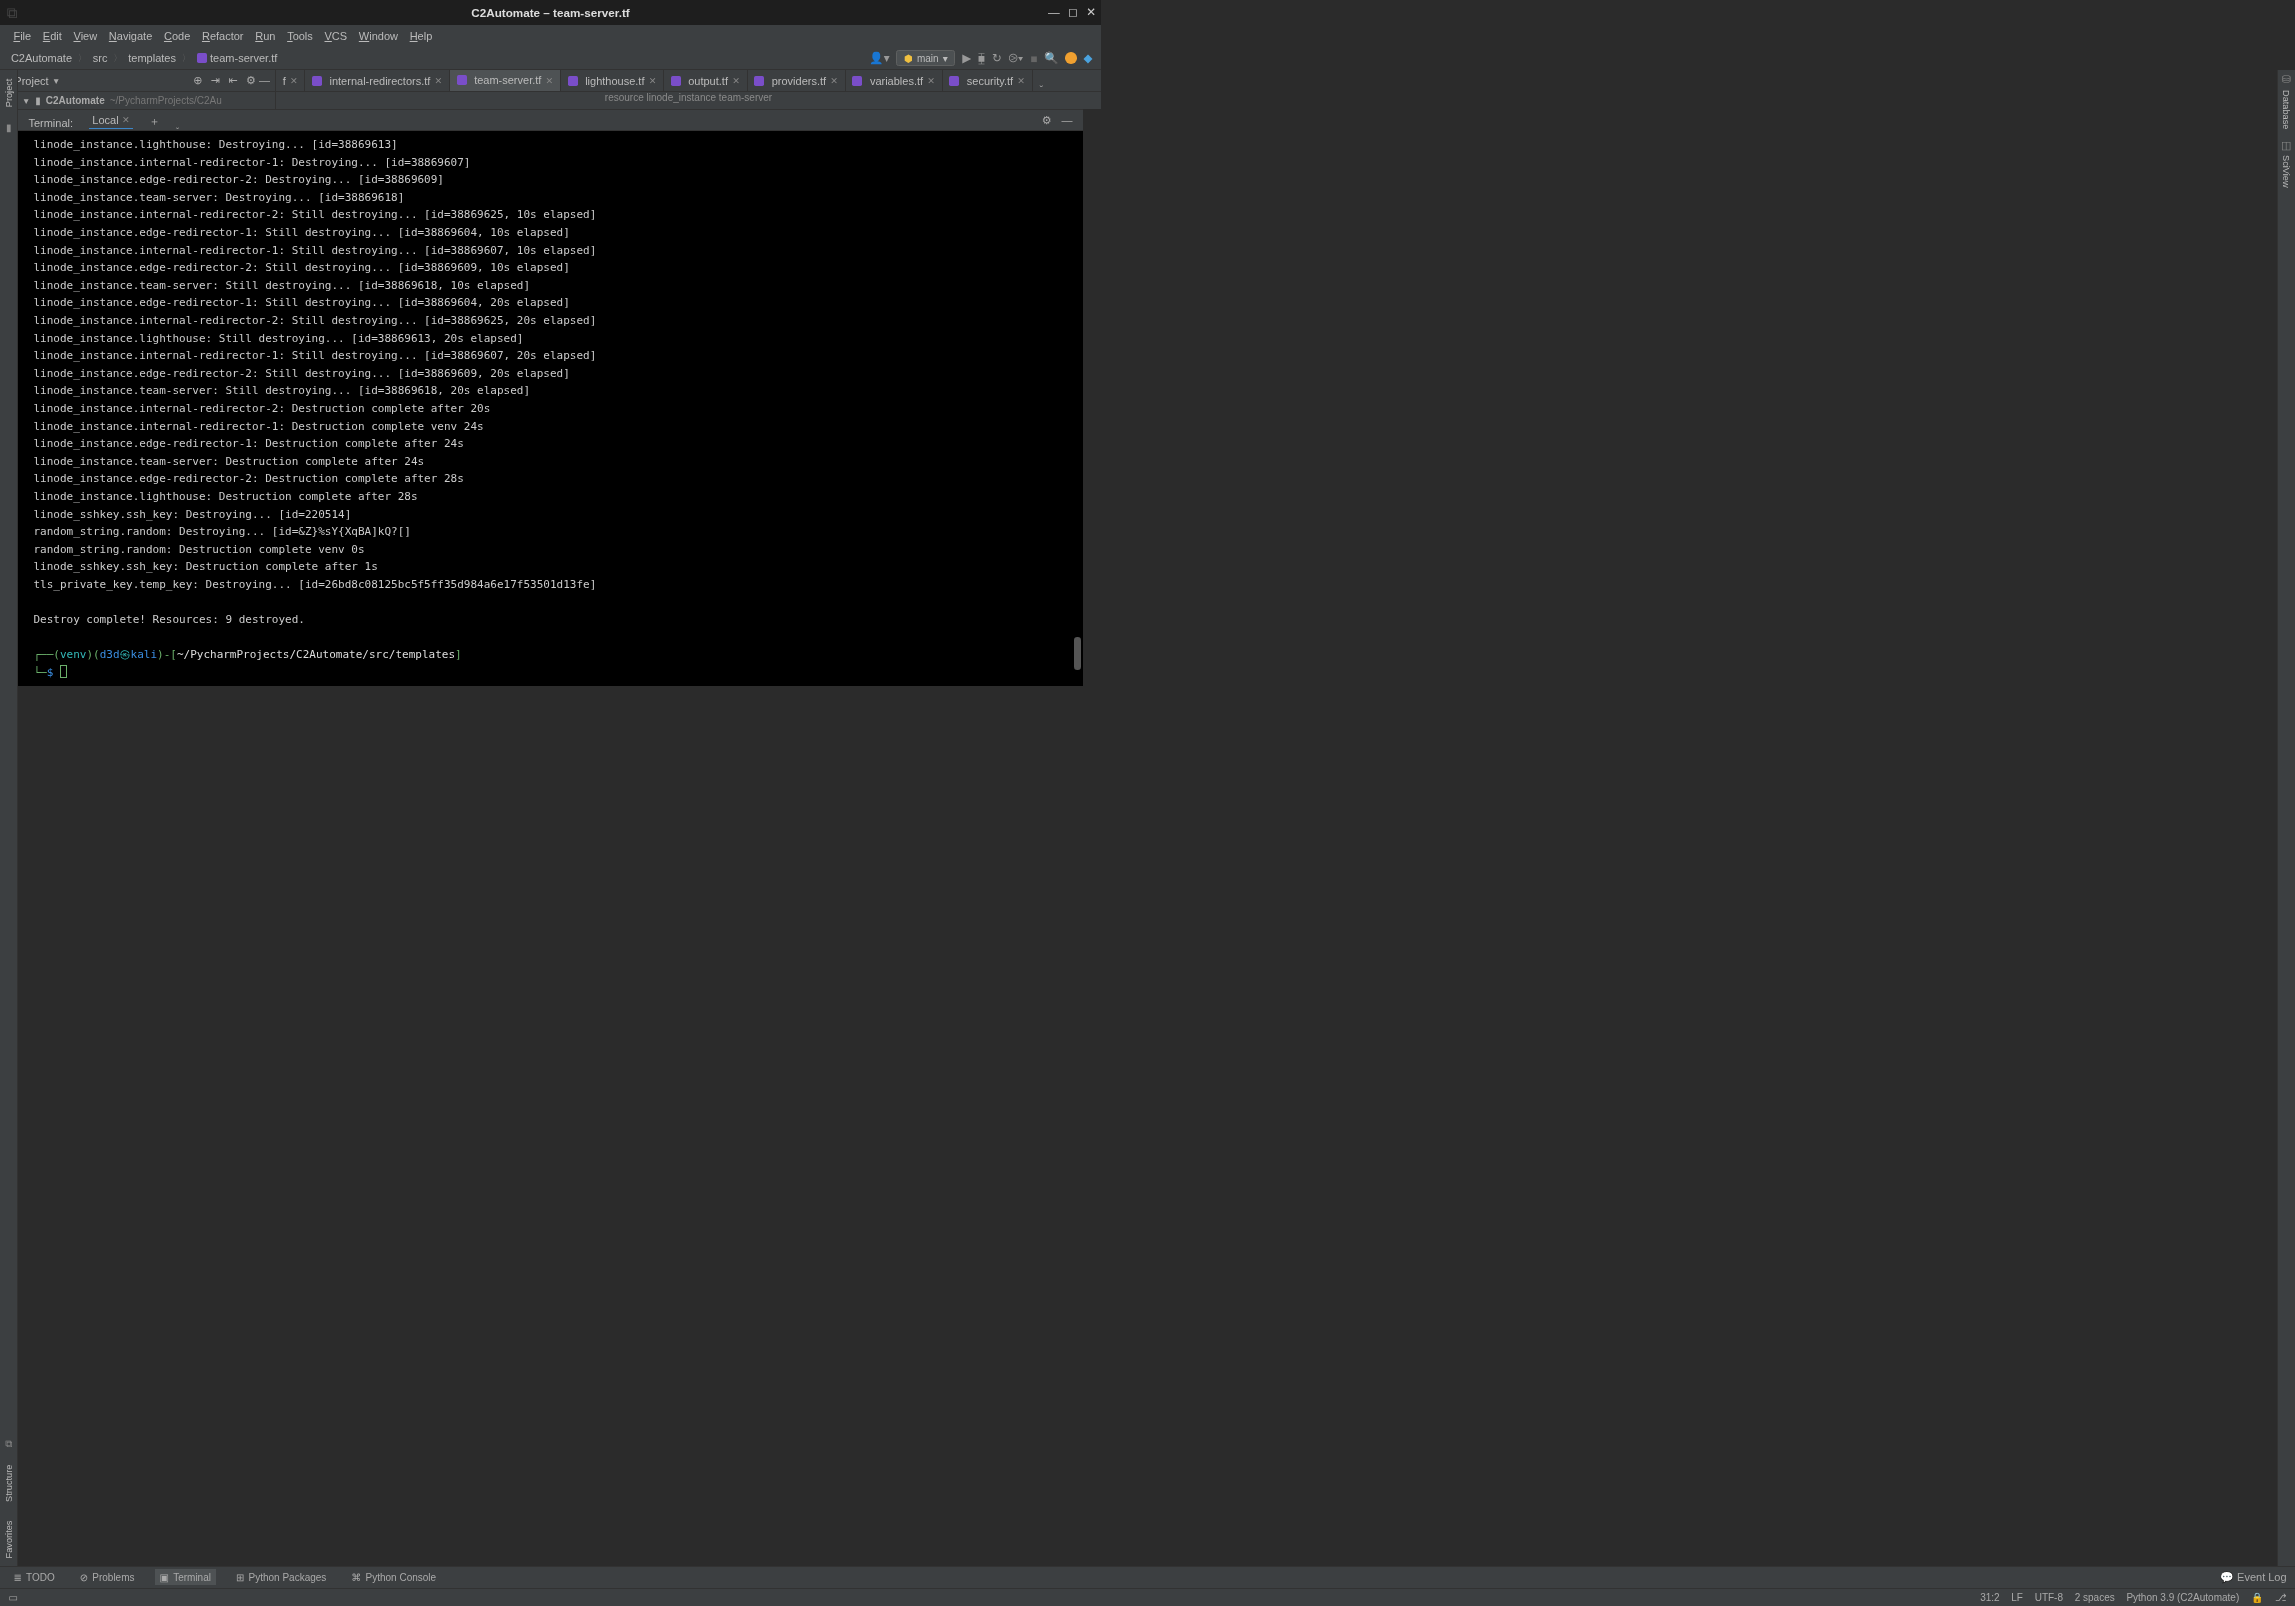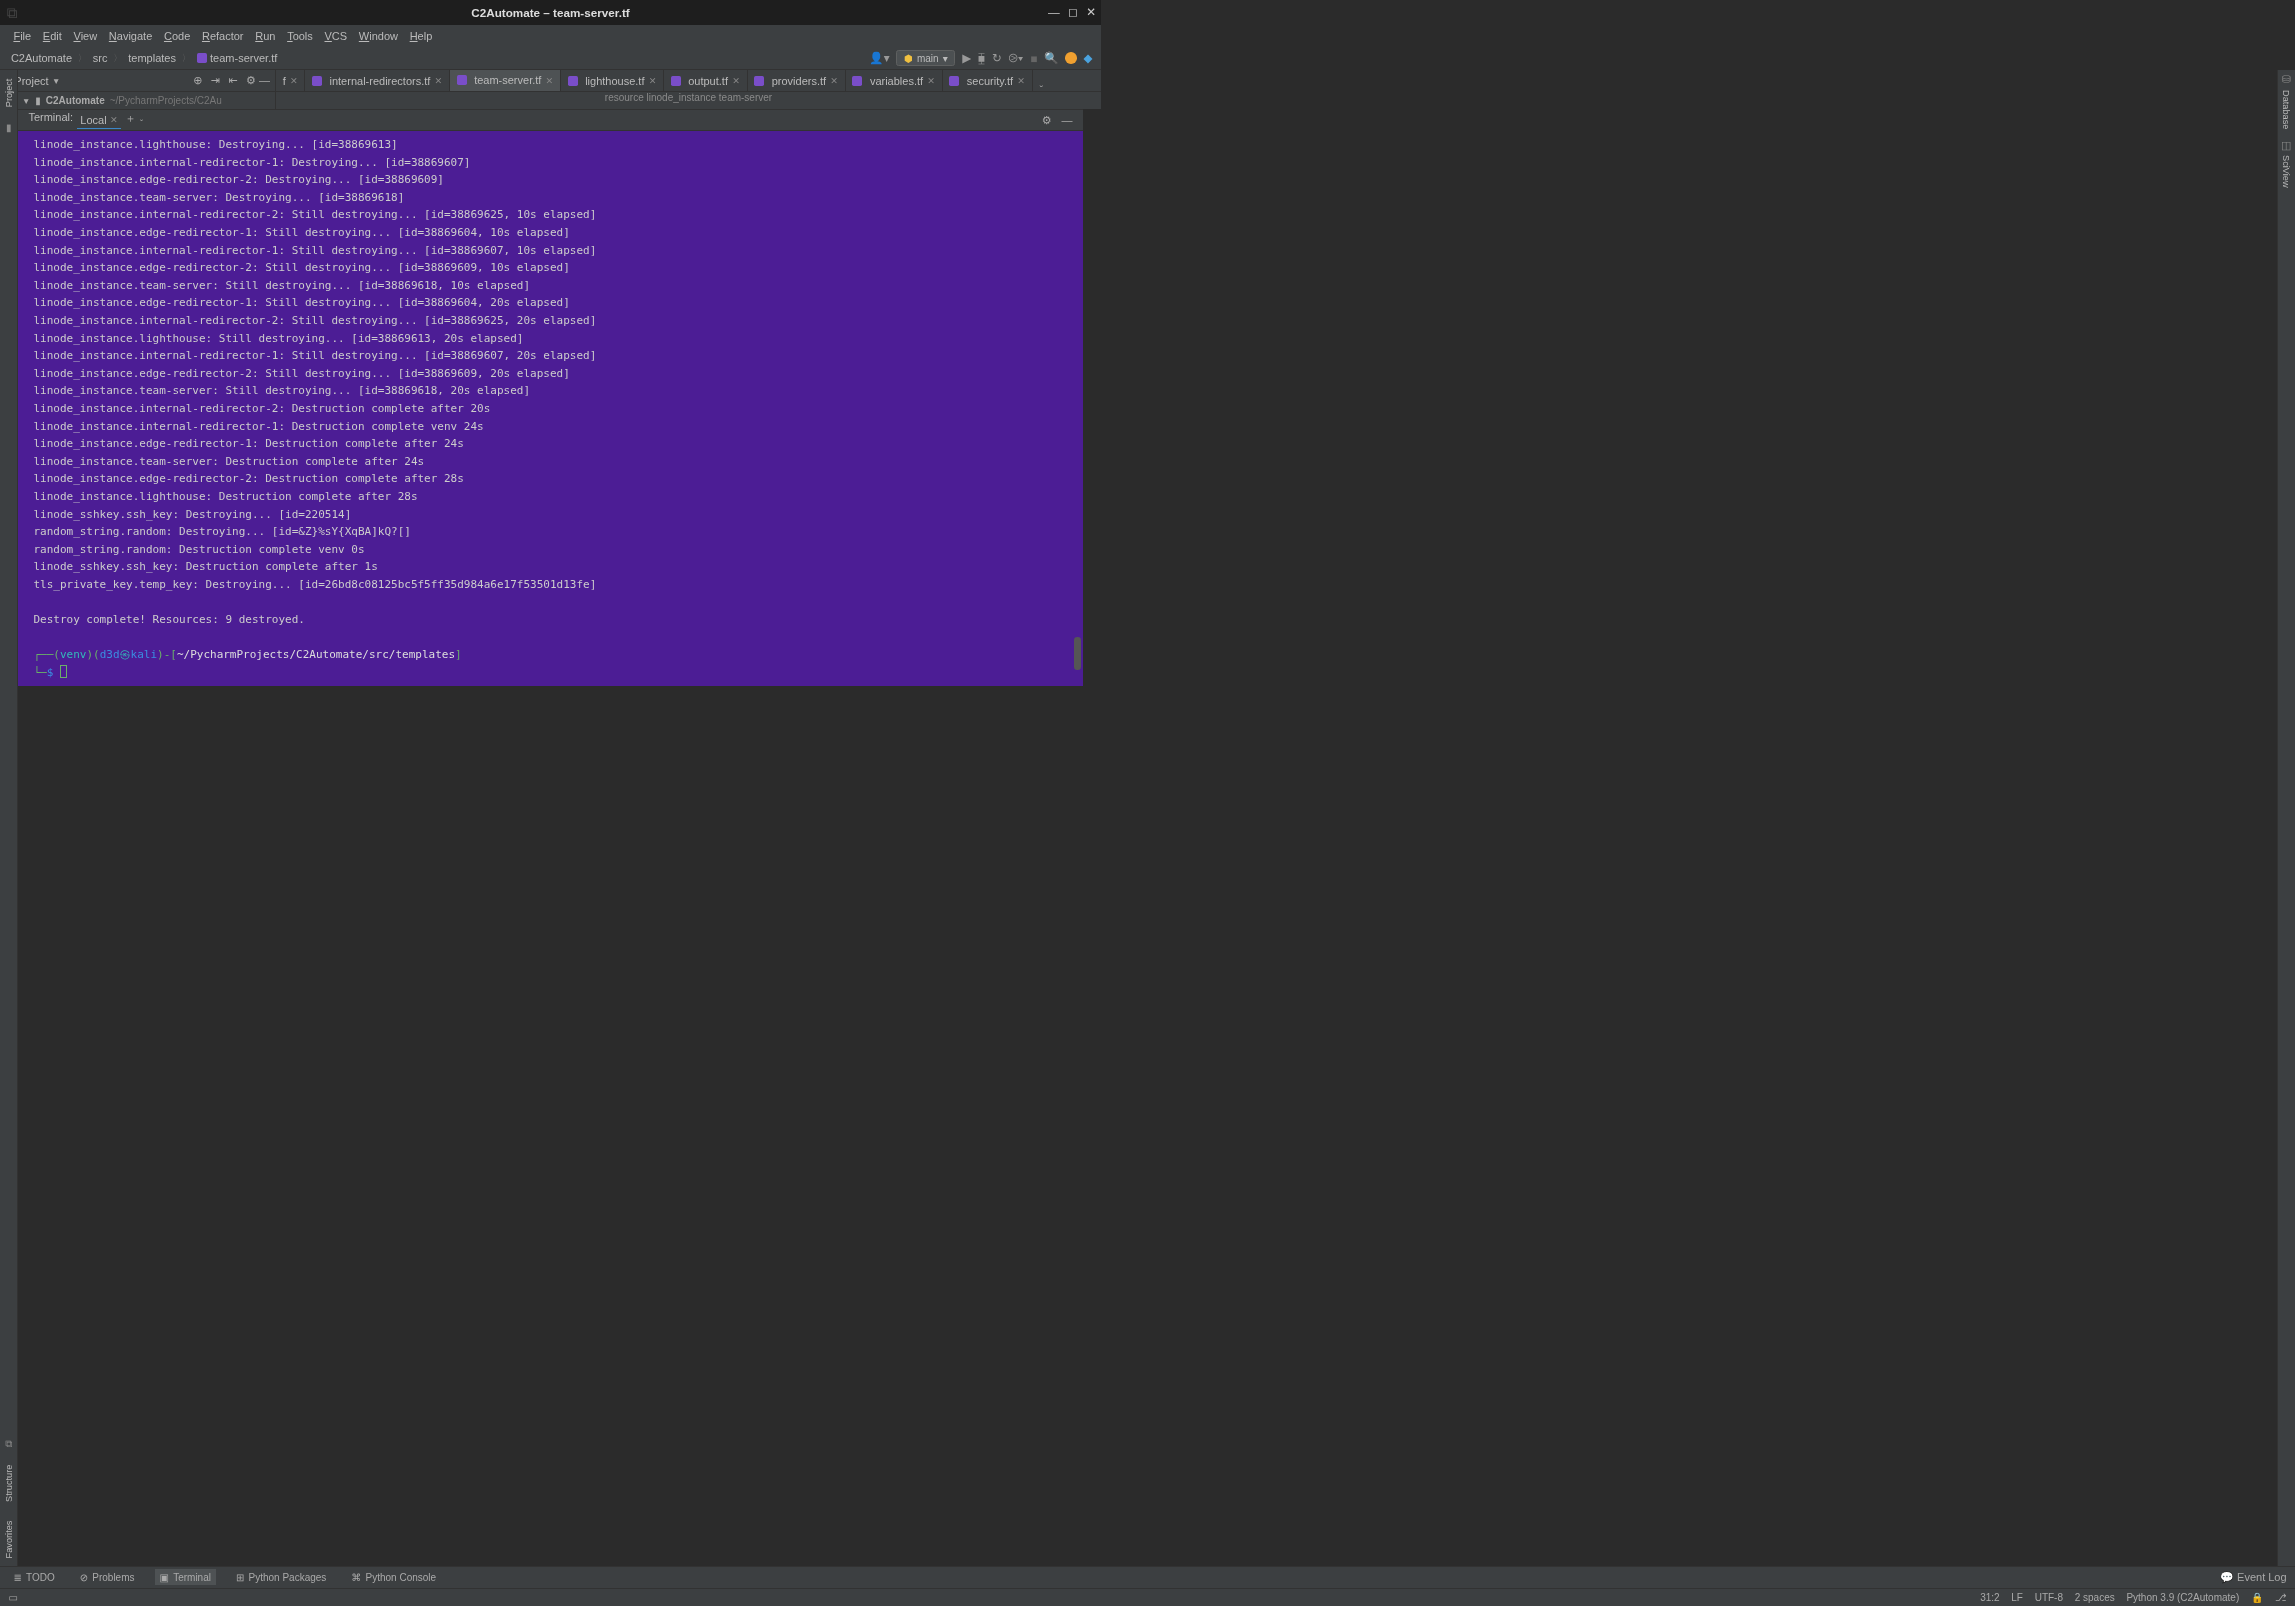--- a/index.html
+++ b/index.html
@@ -40,29 +40,29 @@
 .projtree-row .tree .arrow { color:#aaa; font-size:8.4px; }
 .projtree-row .hint { flex:1; text-align:center; color:#8a8a8a; font-size:10px; font-style:normal; }
 .leftrail { position:absolute; left:0; top:70px; bottom:20px; width:18.4px; background:#3c3f41; border-right:0.8px solid #323232; display:flex; flex-direction:column; align-items:center; padding-top:5px; gap:11.7px; }
 .leftrail .vtext { writing-mode:vertical-rl; transform:rotate(180deg); color:#bbb; font-size:9.2px; cursor:pointer; padding:3.3px 0; }
 .leftrail .star { color:#999; }
 .leftrail .folder-ic { color:#8a8a8a; font-size:10px; }
 .leftrail .bookmark { color:#8a8a8a; font-size:10px; }
 .rightrail { position:absolute; right:0; top:70px; bottom:20px; width:18.4px; background:#3c3f41; border-left:0.8px solid #323232; display:flex; flex-direction:column; align-items:center; padding-top:3.3px; }
 .rightrail .vtext { writing-mode:vertical-rl; color:#bbb; font-size:9.2px; cursor:pointer; padding:3.3px 0; }
 .terminal-hdr { background:#3c3f41; height:22px; display:flex; align-items:center; padding:0 10px; border-top:0.8px solid #323232; border-bottom:0.8px solid #323232; justify-content:space-between; margin-left:18.4px; margin-right:18.4px; }
-.terminal-hdr .left { display:flex; align-items:flex-start; gap:4px; }
+.terminal-hdr .left { display:flex; align-items:flex-end; gap:16px; }
 .terminal-hdr .tt { color:#bbb; }
 .terminal-hdr .ttab { color:#bbb; border-bottom:1.7px solid #3c86c8; padding:2.5px 3.3px; display:flex; align-items:center; gap:3.3px; }
 .terminal-hdr .ttab .close { color:#888; font-size:9.2px; }
 .terminal-hdr .plus { color:#aaa; cursor:pointer; }
 .terminal-hdr .chev { color:#aaa; cursor:pointer; font-size:9.2px; }
 .terminal-hdr .right { display:flex; align-items:center; gap:10px; }
 .terminal-hdr .right span { color:#aaa; cursor:pointer; }
-.terminal-body { background:#4c1d95; font-family:"DejaVu Sans Mono","Consolas",monospace; font-size:11px; line-height:17.6px; padding:5px 3.3px 5px 15px; margin-left:18.4px; margin-right:18.4px; position:relative; overflow:hidden; }
+.terminal-body { background:#000000; font-family:"DejaVu Sans Mono","Consolas",monospace; font-size:11px; line-height:17.6px; padding:5px 3.3px 5px 15px; margin-left:18.4px; margin-right:18.4px; position:relative; overflow:hidden; }
 .terminal-body .line { white-space:pre; color:#cccccc; }
 .green { color:#6aaf6a; }
 .blue { color:#3a8de0; }
 .cyan { color:#33b9b9;margin-top:48px; }
 .wht { color:#ddd; }
 .cursor-box { display:inline-block; width:7.5px; height:13.4px; border:0.8px solid #6aaf6a; vertical-align:-2.5px; }
 .terminal-body .scrollbar { position:absolute; right:1.7px; bottom:16.7px; width:6.7px; height:33px; background:#555; border-radius:3.3px; }
 .bottombar { position:absolute; left:0; right:0; bottom:18.4px; height:22px; background:#3c3f41; border-top:0.8px solid #323232; display:flex; align-items:center; justify-content:space-between; padding:0 8.4px; }
 .bottombar .bl { display:flex; align-items:center; gap:15px; }
 .bottombar .bi { color:#aaa; cursor:pointer; display:flex; align-items:center; gap:4.2px; font-size:10px; padding:2.5px 5px; }

